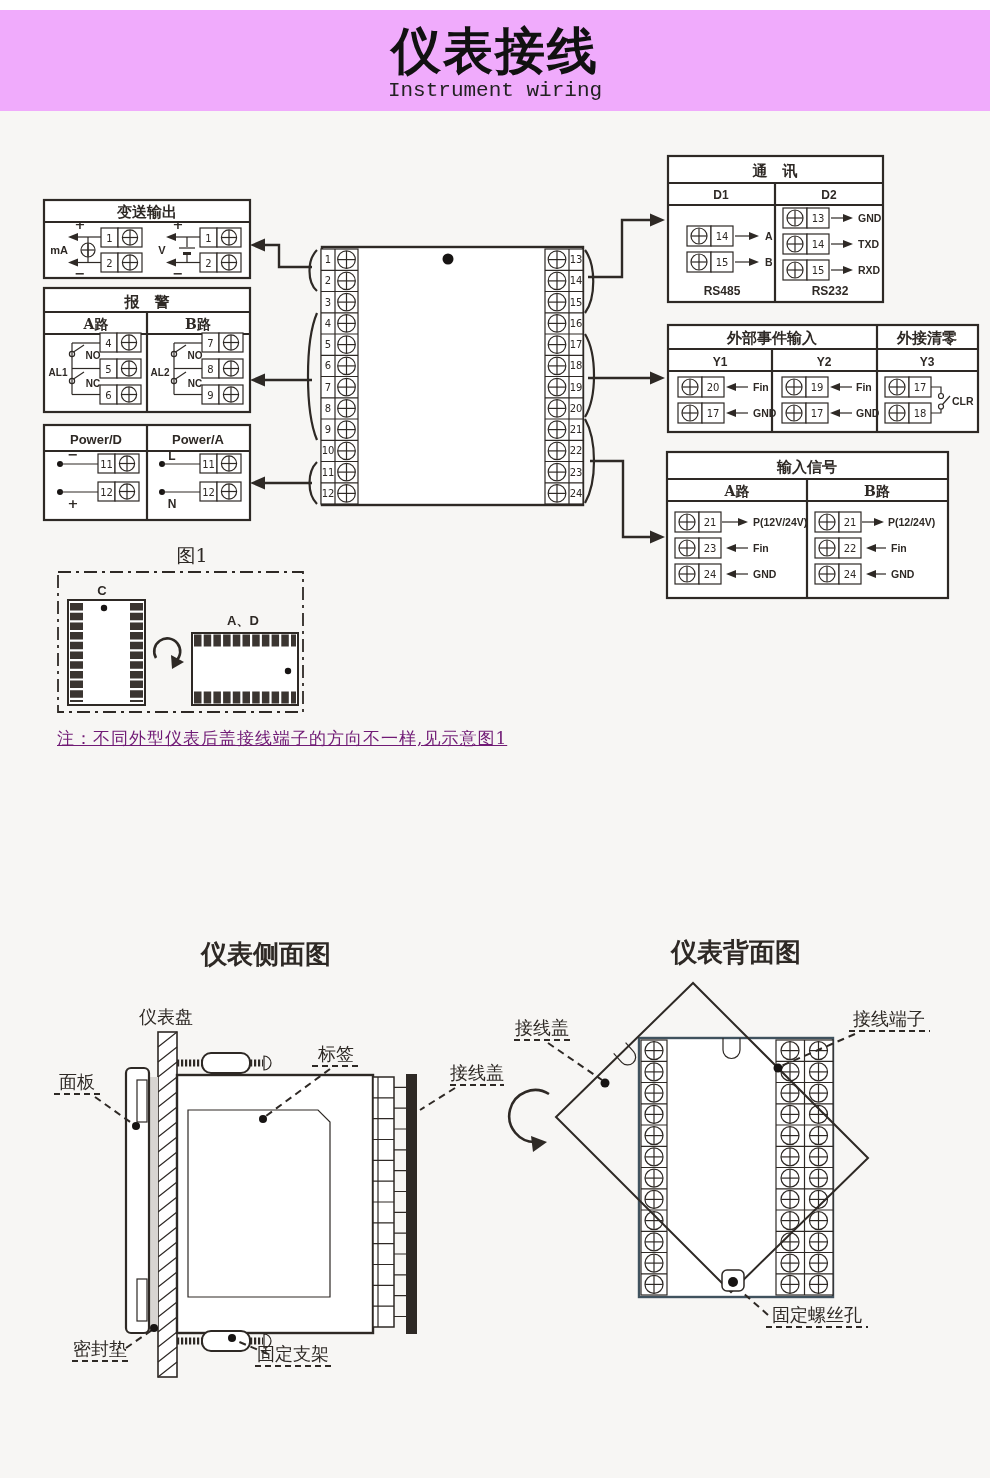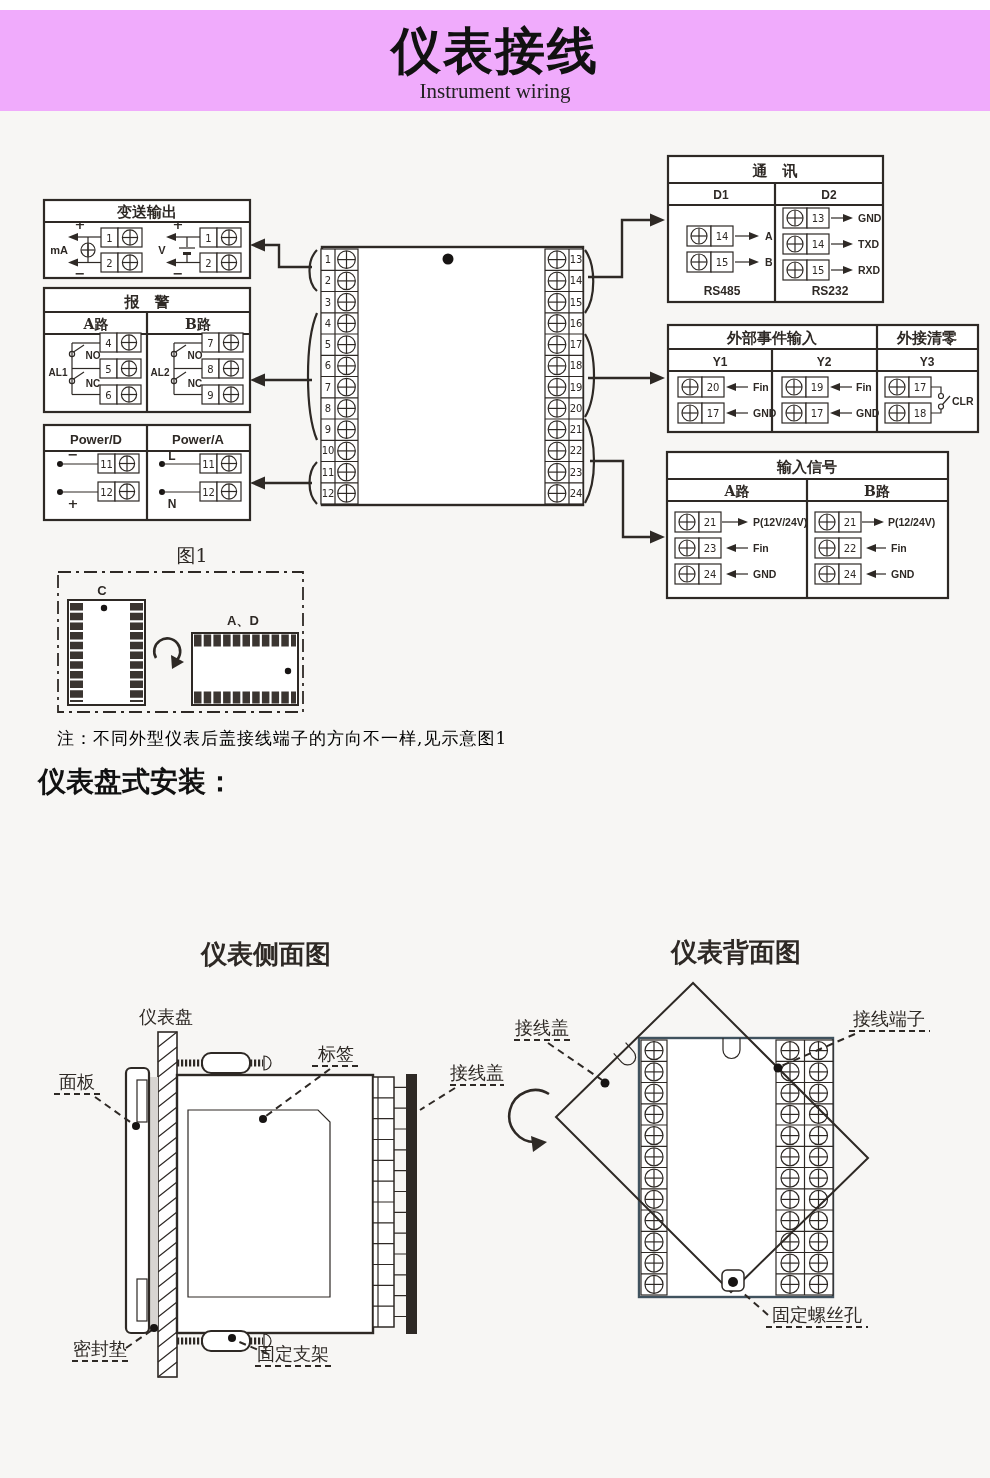--- a/index.html
+++ b/index.html
@@ -1,21 +1,21 @@
 <!DOCTYPE html>
 <html><head>
 <meta charset="utf-8">
 <style>
   html,body{margin:0;padding:0;background:#e9e7e4;}
   .page{position:relative;width:990px;height:1478px;margin:0 auto;background:#f7f6f4;overflow:hidden;
         font-family:"Liberation Sans",sans-serif;color:#2e2925;}
   .top-strip{position:absolute;left:0;top:0;width:990px;height:10px;background:#ffffff;}
   .title-band{position:absolute;left:0;top:10px;width:990px;height:101px;background:#f0abfc;text-align:center;}
   .title-band h1{margin:8px 0 0 0;font-size:50px;font-weight:900;letter-spacing:2px;color:#111;}
-  .title-band .sub{margin-top:-6px;font-size:21px;color:#222;font-family:Liberation Serif, serif;}
+  .title-band .sub{margin-top:-6px;font-size:21px;color:#222;font-family:Liberation Mono, monospace;}
   svg{position:absolute;left:0;overflow:visible;}
   #wiring-svg{top:110px;}
   #install-svg{top:930px;}
   .ink{stroke:#2e2925;fill:none;}
   .boxline{stroke:#2e2925;stroke-width:2.2;fill:#ffffff;}
   .thin{stroke:#2e2925;stroke-width:1.2;fill:none;}
   .cell{stroke:#2e2925;stroke-width:1.2;fill:#ffffff;}
   .wire{stroke:#2e2925;stroke-width:2.4;fill:none;}
   .head{fill:#2e2925;stroke:none;}
   .brace{stroke:#2e2925;stroke-width:2.2;fill:none;}
@@ -27,21 +27,21 @@
   .t-box{font:bold 15px "Liberation Sans",sans-serif;text-anchor:middle;}
   .t-hdr{font:bold 14px "DejaVu Serif",serif;text-anchor:middle;}
   .t-num{font:10px "DejaVu Sans",sans-serif;text-anchor:middle;}
   .t-sm{font:bold 10px "Liberation Sans",sans-serif;text-anchor:middle;}
   .t-lab{font:bold 10.5px "Liberation Sans",sans-serif;text-anchor:start;}
   .t-sign{font:bold 13px "DejaVu Sans",sans-serif;text-anchor:middle;}
   .t-fig{font:19px "DejaVu Serif",serif;text-anchor:middle;}
   .t-figlab{font:bold 13px "Liberation Sans",sans-serif;text-anchor:middle;}
   .t-vtitle{font:bold 26px "DejaVu Serif",serif;text-anchor:middle;}
   .t-callout{font:18px "Liberation Sans",sans-serif;text-anchor:middle;}
-  .note1{position:absolute;left:57px;top:727px;font:17px "DejaVu Serif",serif;color:#000000;letter-spacing:1px;}
+  .note1{position:absolute;left:57px;top:727px;font:17px "DejaVu Serif",serif;color:#701a75;letter-spacing:1px;text-decoration:underline;}
   .inst-head{position:absolute;left:38px;top:763px;font-size:28px;font-weight:600;color:#111;}
   .inst-para{position:absolute;left:20px;top:809px;width:954px;font-size:27px;font-weight:700;
              line-height:33px;color:#111;text-indent:54px;margin:0;}
   .bottom-note{position:absolute;left:18px;top:1401px;width:960px;font-size:25px;font-weight:700;color:#111;}
 </style>
 </head>
 <body>
 
 <div class="page">
   <div class="top-strip"></div>
@@ -450,21 +450,20 @@
         <text class="t-figlab" x="243" y="515">A、D</text>
         <rect x="192" y="523" width="106" height="72" fill="#fff" stroke="#2e2925" stroke-width="2"></rect>
         <line x1="194" y1="530.5" x2="296" y2="530.5" class="strip" stroke-width="12" stroke-dasharray="7.5 2.2"></line>
         <line x1="194" y1="587.5" x2="296" y2="587.5" class="strip" stroke-width="12" stroke-dasharray="7.5 2.2"></line>
         <circle cx="288" cy="561" r="3.2" class="dot"></circle>
       </g>
     </g>
   </svg>
 
   <div class="note1">注：不同外型仪表后盖接线端子的方向不一样,见示意图1</div>
-  <div class="inst-head">仪表盘式安装：</div>
 
   <svg id="install-svg" width="990" height="470" viewBox="0 0 990 470">
     <defs>
       <g id="scrB">
         <circle cx="0" cy="0" r="9" class="thin" fill="#fff"></circle>
         <line x1="-8.8" y1="0" x2="8.8" y2="0" class="thin"></line>
         <line x1="0" y1="-8.8" x2="0" y2="8.8" class="thin"></line>
       </g>
     </defs>
 

